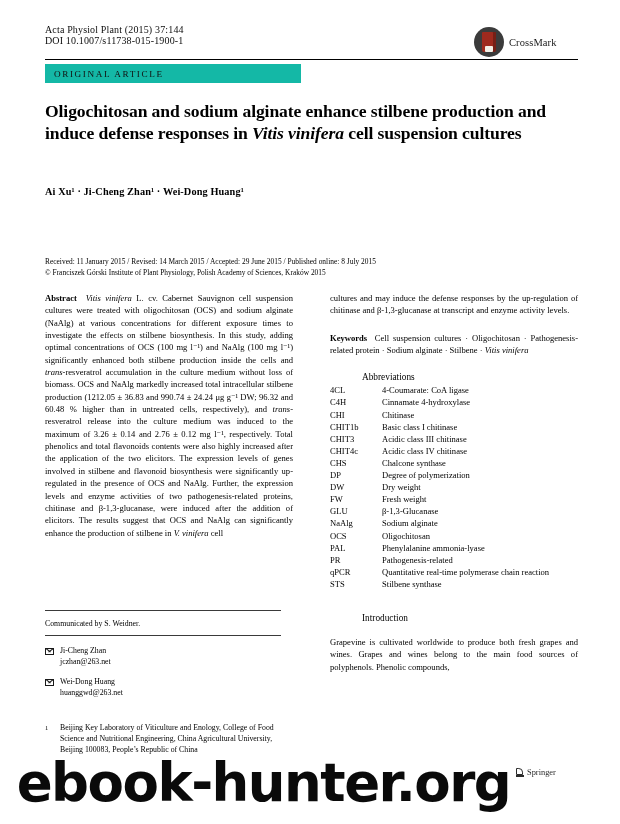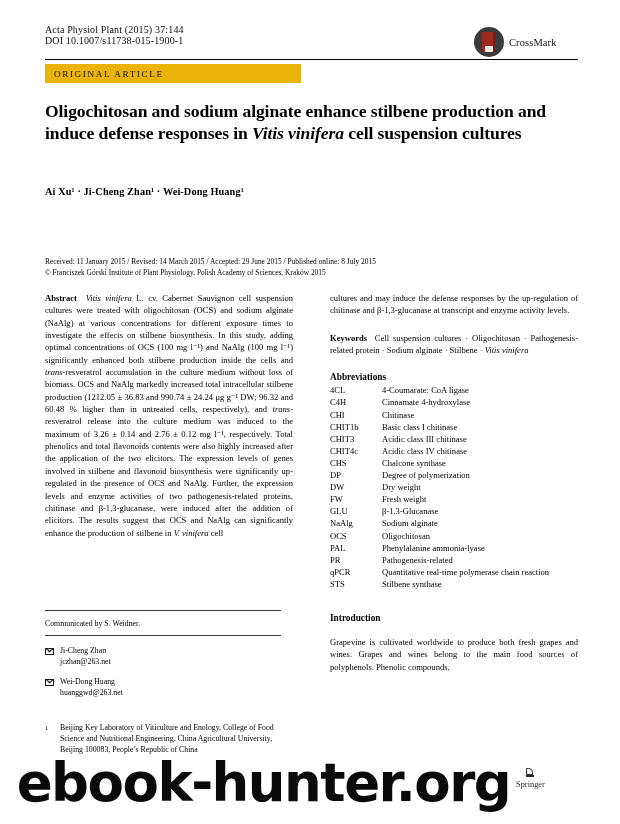--- a/index.html
+++ b/index.html
@@ -91,21 +91,21 @@
     height: 1px;
     background: #000000;
   }
 
   .article-type {
     position: absolute;
     left: 45px;
     top: 64px;
     width: 256px;
     height: 19px;
-    background: #eab308;
+    background: #14b8a6;
     display: flex;
     align-items: center;
   }
   .article-type span {
     padding-left: 9px;
     font-size: 9.2px;
     letter-spacing: 1.6px;
     color: #111111;
   }
 
@@ -161,23 +161,24 @@
   .col b { font-weight: bold; }
 
   .abstract-body { text-align: justify; }
   .abstract-lead { font-weight: bold; }
 
   .gap-sm { height: 11px; }
   .gap-md { height: 15px; }
   .gap-lg { height: 22px; }
 
   .section-head {
-    font-weight: bold;
+    font-weight: normal;
     font-size: 9.3px;
     line-height: 13px;
+    margin-left: 32px;
   }
 
   .keywords { text-align: justify; }
 
   
   table.abbr {
     border-collapse: collapse;
     width: 248px;
     font-size: 8.55px;
     line-height: 12.1px;
@@ -259,21 +260,20 @@
   .springer {
     position: absolute;
     left: 516px;
     top: 768px;
     display: flex;
     align-items: center;
     gap: 3px;
     font-size: 8.4px;
     color: #2b2b2b;
     font-family: "Liberation Serif", serif;
-    flex-direction: column;
   }
   .springer-mark {
     width: 8px;
     height: 9px;
     position: relative;
   }
   .springer-mark::before {
     content: "";
     position: absolute;
     left: 0; top: 0;

